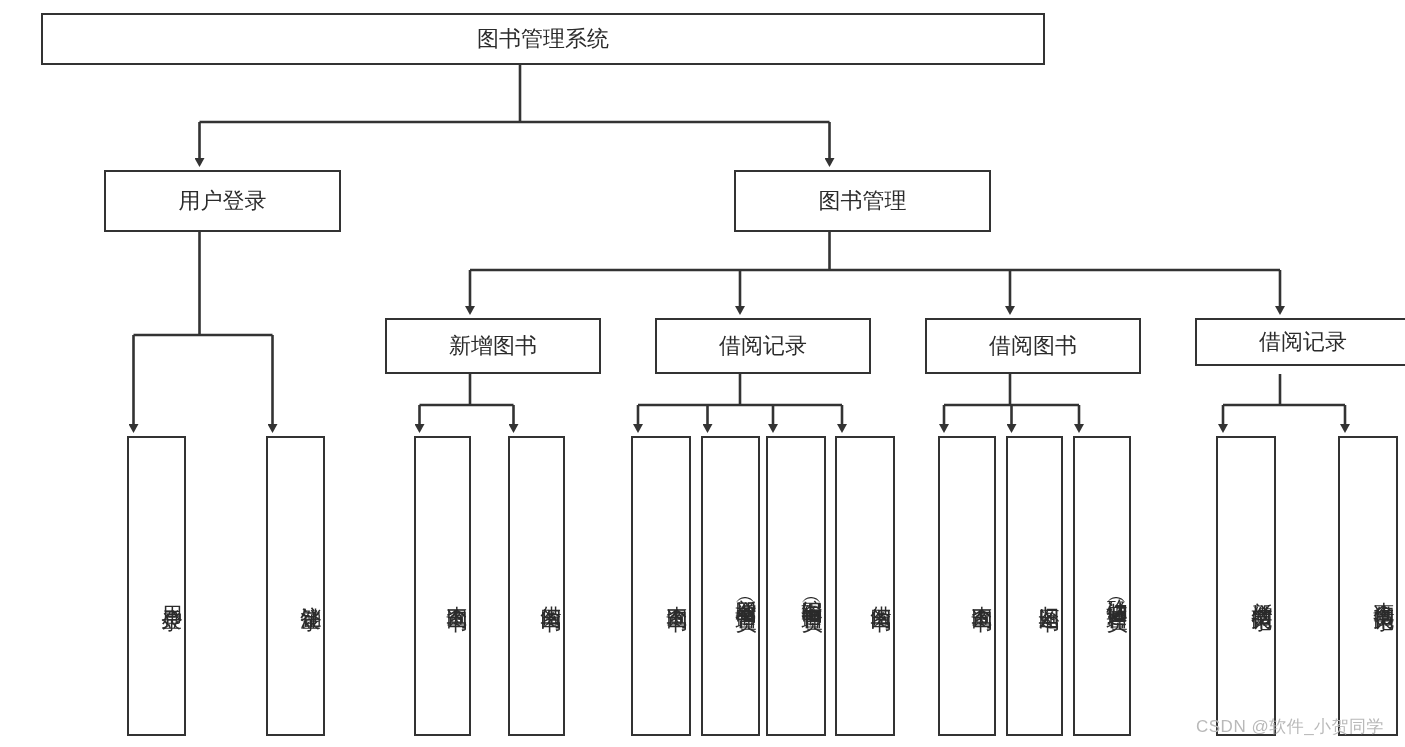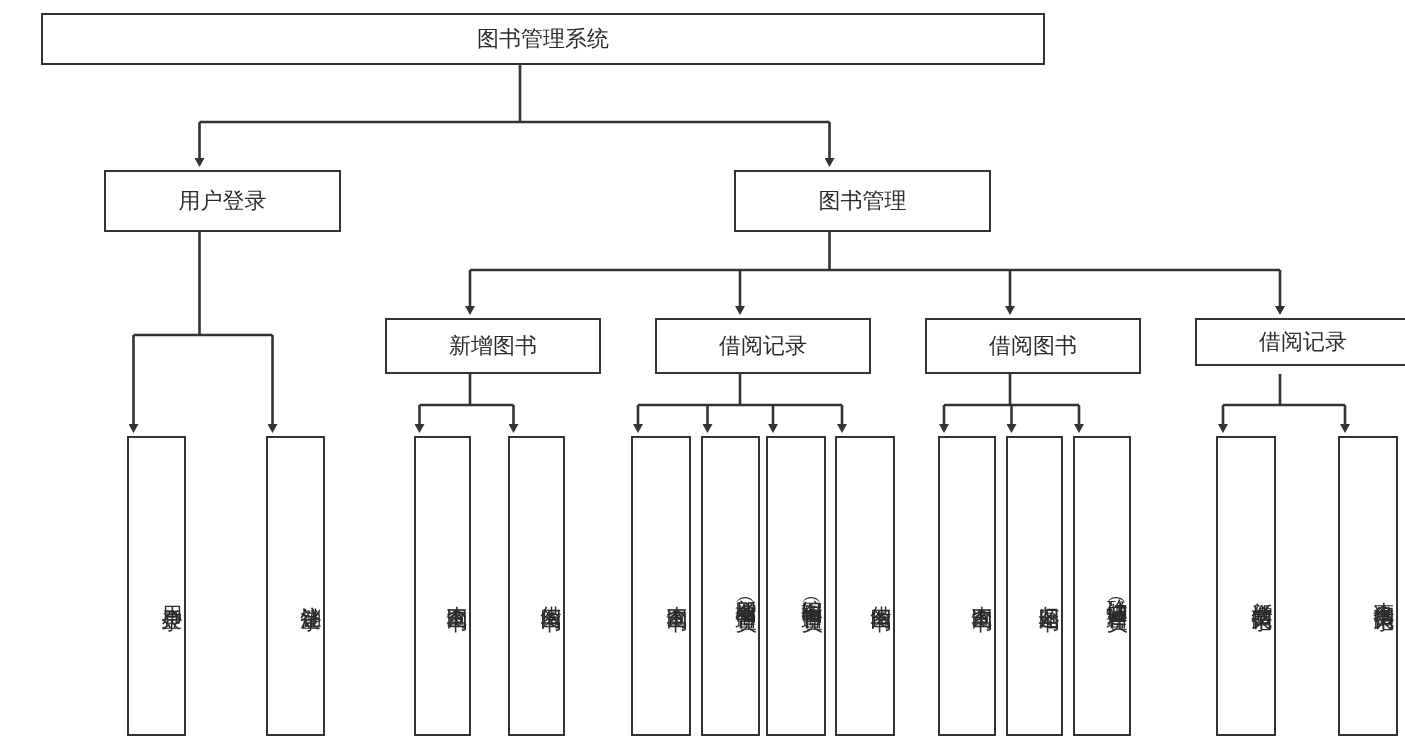--- a/index.html
+++ b/index.html
@@ -164,14 +164,15 @@
         <span>确认归还（管理员）</span>
       </div>
       <div class="node vert pad-big" style="left: 1193px; top: 436px; width: 60px; height: 300px; border-color: rgb(51, 51, 51); background: rgb(255, 255, 255); color: rgb(43, 43, 43);">
         <span>新增借阅记录</span>
       </div>
       <div class="node vert pad-big" style="left: 1315px; top: 436px; width: 60px; height: 300px; border-color: rgb(51, 51, 51); background: rgb(255, 255, 255); color: rgb(43, 43, 43);">
         <span>查询借阅记录</span>
       </div>
     </div>
 
+  <div class="watermark" style="left: 1196px; top: 715px; color: rgb(185, 185, 185);">CSDN @软件_小贺同学</div>
 
 </div>
 
 </body></html>

